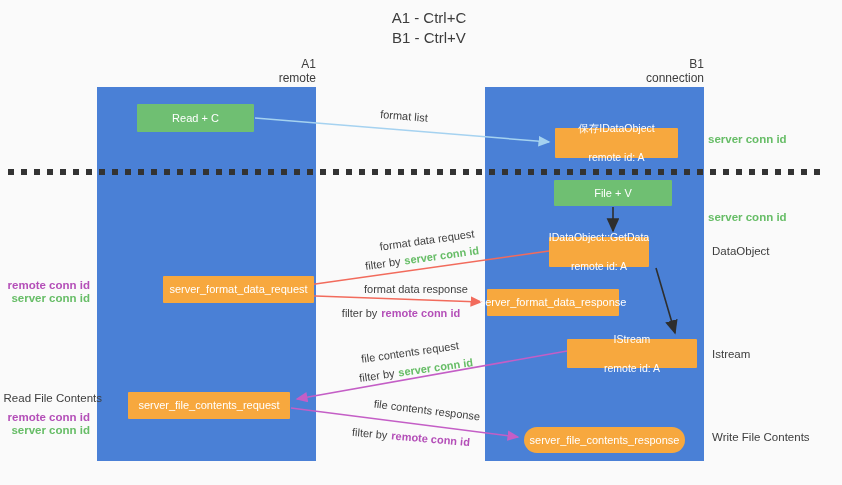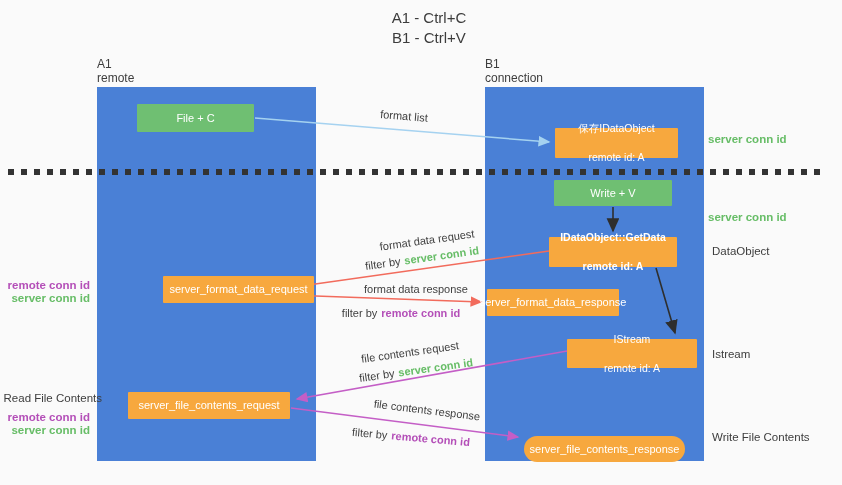--- a/index.html
+++ b/index.html
@@ -13,21 +13,21 @@
     background:#fafafa;
     overflow:hidden;
   }
   .title{
     position:absolute;left:8px;top:8px;width:842px;
     text-align:center;
     color:#3c3c3c;font-size:15px;line-height:20px;
   }
   .col-header{
     position:absolute;top:57px;width:219px;
-    text-align:left;color:#3d3d3d;
+    text-align:right;color:#3d3d3d;
     font-size:12px;line-height:14px;
   }
   .column{
     position:absolute;top:87px;width:219px;height:374px;
     background:var(--column-blue,#4a80d6);
   }
   .divider{
     position:absolute;left:8px;top:169px;width:818px;height:6px;
     background:repeating-linear-gradient(to right,#333 0 6px,transparent 6px 13px);
     z-index:4;
@@ -106,46 +106,46 @@
     </defs>
     <line class="blue" x1="255" y1="118" x2="549" y2="142" marker-end="url(#mblue)"></line>
     <line class="black" x1="613" y1="207" x2="613" y2="231" marker-end="url(#mblack)"></line>
     <line class="red" x1="549" y1="251" x2="294" y2="287" marker-end="url(#mred)"></line>
     <line class="red" x1="288" y1="295" x2="481" y2="302" marker-end="url(#mred)"></line>
     <line class="black" x1="656" y1="268" x2="675" y2="333" marker-end="url(#mblack)"></line>
     <line class="magenta" x1="567" y1="351" x2="297" y2="399" marker-end="url(#mmagenta)"></line>
     <line class="magenta" x1="291" y1="408" x2="518" y2="437" marker-end="url(#mmagenta)"></line>
   </svg>
 
-  <div class="node green" style="left:137px;top:104px;width:117px;height:28px;">File + C</div>
+  <div class="node green" style="left:137px;top:104px;width:117px;height:28px;">Read + C</div>
 
   <div class="node orange two" style="left:555px;top:128px;width:123px;height:30px;">
     <div>保存IDataObject</div>
     <div>remote id: A</div>
   </div>
 
-  <div class="node green" style="left:554px;top:180px;width:118px;height:26px;">Write + V</div>
+  <div class="node green" style="left:554px;top:180px;width:118px;height:26px;">File + V</div>
 
-  <div class="node orange two" style="left:549px;top:237px;width:128px;height:30px;font-weight:bold;">
+  <div class="node orange two" style="left:549px;top:237px;width:100px;height:30px;">
     <div>IDataObject::GetData</div>
     <div>remote id: A</div>
   </div>
 
   <div class="node orange" style="left:130px;top:276px;width:151px;height:27px;margin-left:33px;">server_format_data_request</div>
 
   <div class="node orange" style="left:487px;top:289px;width:132px;height:27px;">server_format_data_response</div>
 
   <div class="node orange two" style="left:567px;top:339px;width:130px;height:29px;">
     <div>IStream</div>
     <div>remote id: A</div>
   </div>
 
   <div class="node orange" style="left:128px;top:392px;width:162px;height:27px;">server_file_contents_request</div>
 
-  <div class="node orange" style="left:524px;top:436px;width:161px;height:26px;border-radius:13px;">server_file_contents_response</div>
+  <div class="node orange" style="left:524px;top:427px;width:161px;height:26px;border-radius:13px;">server_file_contents_response</div>
 
   <div class="alabel" style="left:404px;top:116px;transform:translate(-50%,-50%) rotate(4.5deg);">format list</div>
 
   <div class="alabel" style="left:427px;top:240px;transform:translate(-50%,-50%) rotate(-8deg);">format data request</div>
   <div class="alabel" style="left:422px;top:258px;transform:translate(-50%,-50%) rotate(-8deg);">
     <span>filter by</span><span class="green-text">server conn id</span>
   </div>
 
   <div class="alabel" style="left:416px;top:289px;transform:translate(-50%,-50%);">format data response</div>
   <div class="alabel" style="left:401px;top:313px;transform:translate(-50%,-50%);">

